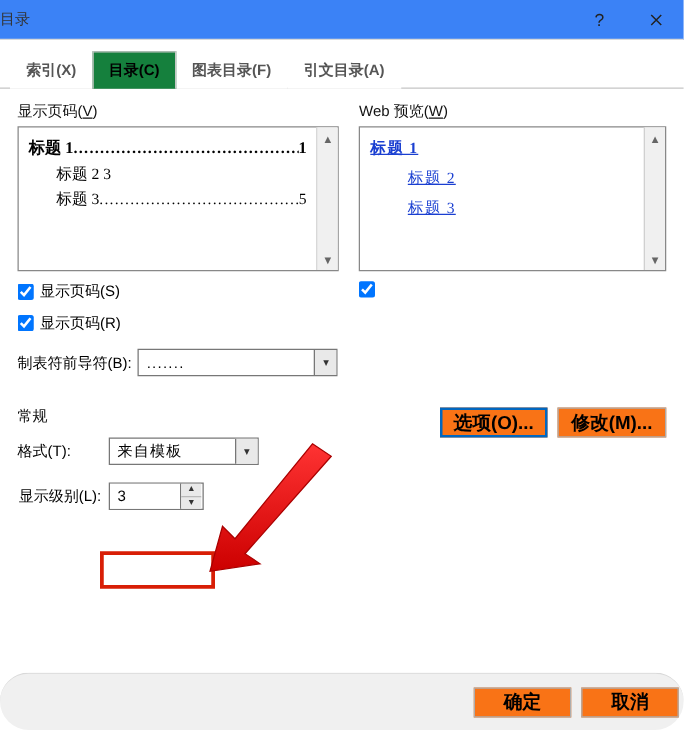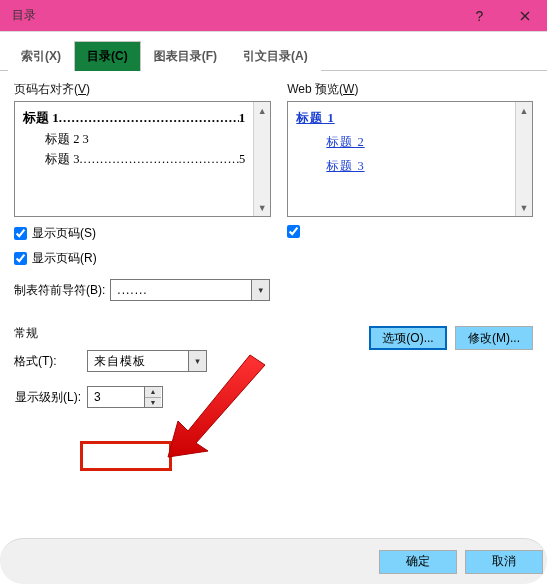--- a/index.html
+++ b/index.html
@@ -8,25 +8,25 @@
     font-family: "Microsoft YaHei", "Segoe UI", Tahoma, sans-serif;
     font-size: 12px;
     background: #fff;
     width: 547px;
     height: 584px;
     overflow: hidden;
     position: relative;
   }
   .titlebar {
     height: 32px;
-    background: #ec4899;
+    background: #3b82f6;
     border-bottom: 1px solid #d9d9d9;
     display: flex;
     align-items: center;
-    padding-left: 12px;
+    padding-left: 0;
     text-align: right;
   }
   .titlebar .title { font-size: 12px; color: #333; }
   .titlebar .spacer { flex: 1; }
   .titlebar .tb-btn {
     width: 45px; height: 32px;
     display: flex; align-items: center; justify-content: center;
     color: #222; font-size: 14px;
   }
   .tabs {
@@ -145,25 +145,25 @@
   .arrow-annotation {
     position:absolute;
     pointer-events:none;
   }
   .right-btn-row {
     position:absolute; right:14px; bottom: 58px;
     display:flex; gap:8px;
   }
   .win-btn {
     border:1px solid #adadad;
-    background:#7dd3fc;
+    background:#f97316;
     height:24px; min-width:78px;
     padding:0 10px;
-    font-size:12px;
-    display:flex; align-items:center; justify-content:center;
+    font-size:15px;
+    display:flex; align-items:center; justify-content:center;font-weight:bold;
   }
   .win-btn.primary { border:2px solid #0067c0; padding:0 9px; height:24px;}
   .footer {
     position:absolute; bottom:0; left:0; right:0;
     height:46px;
     border-top:1px solid #d9d9d9;
     background:#f0f0f0;
     display:flex; align-items:center; justify-content:flex-end;
     padding-right:4px; gap:8px;border-radius:23px;
   }
@@ -187,21 +187,21 @@
   <div class="tab active">目录(C)</div>
   <div class="tab">图表目录(F)</div>
   <div class="tab">引文目录(A)</div>
 </div>
 
 <div class="content">
   <div class="columns">
 
     <div class="col">
       <div class="label">
-        <span>页码右对齐(</span><span class="u">V</span><span>)</span>
+        <span>显示页码(</span><span class="u">V</span><span>)</span>
       </div>
       <div class="preview-box">
         <div class="preview-inner">
           <div class="h1">
             <span>标题 1</span>
             <span class="leader">............................................</span>
             <span>1</span>
           </div>
           <div class="h2">
             <span>标题 2</span>

